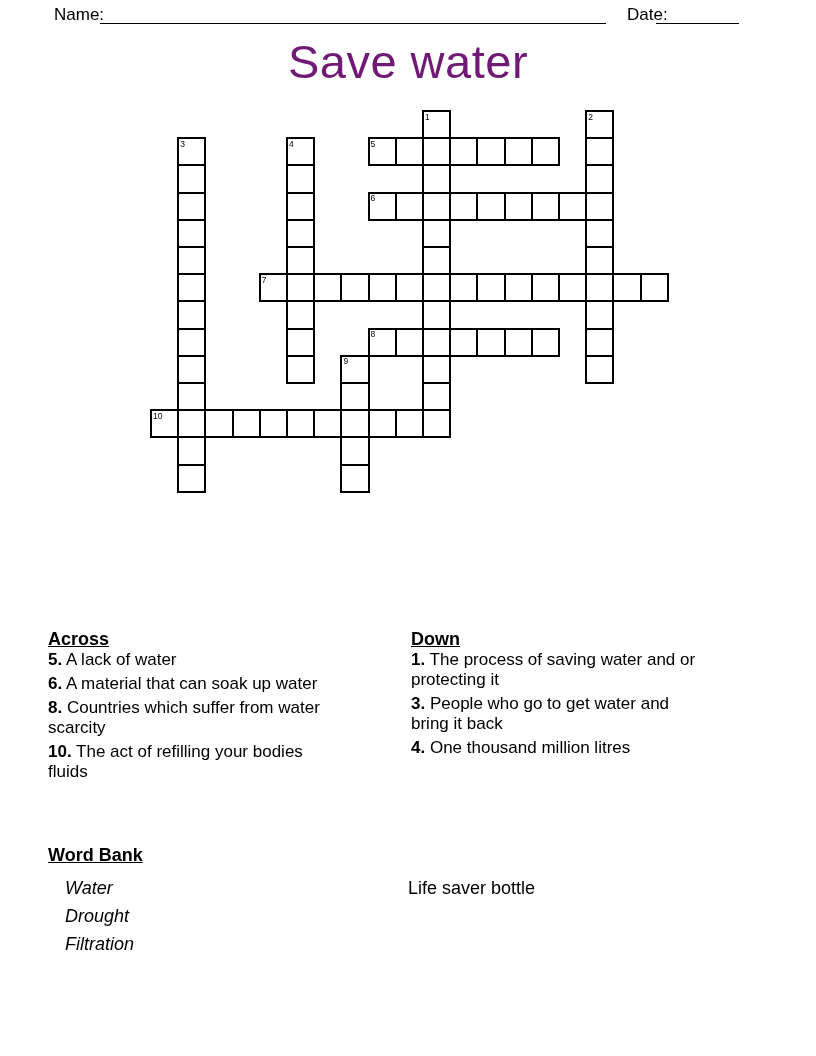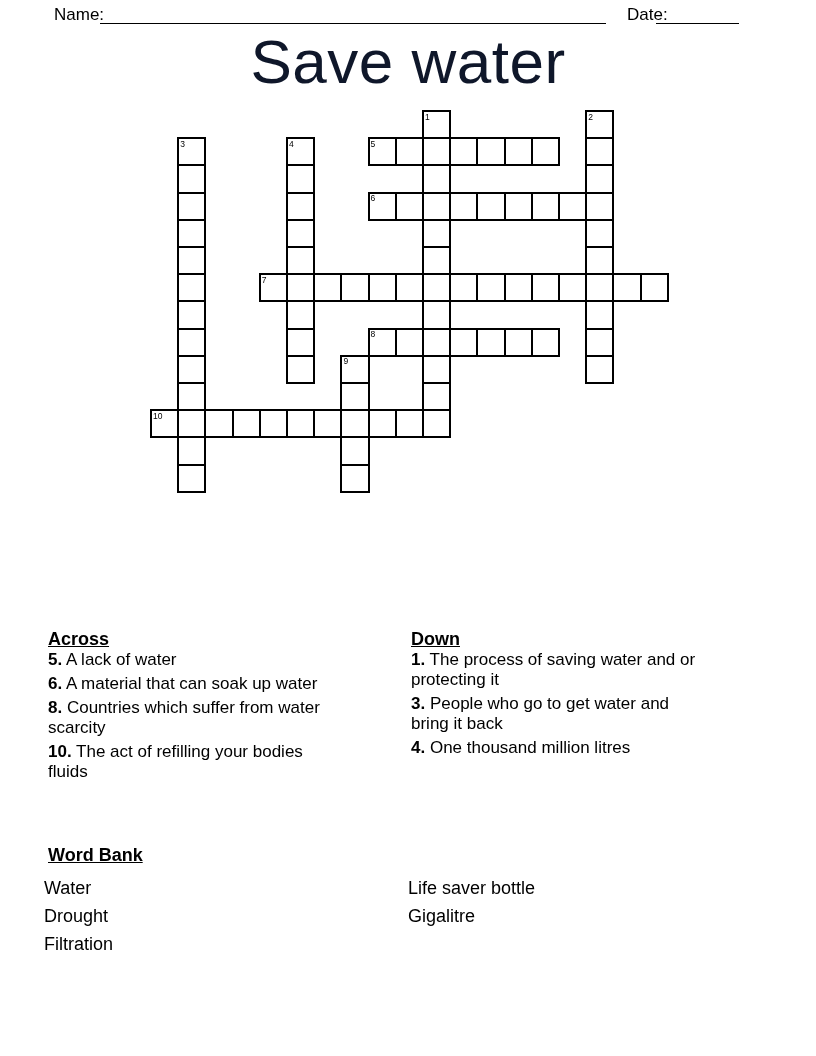--- a/index.html
+++ b/index.html
@@ -19,24 +19,24 @@
   .date-label { left: 627px; }
   .blank-line { position: absolute; top: 8px; height: 15px; border-bottom: 1.6px solid #000; }
   .name-line { left: 100px; width: 506px; }
   .date-line { left: 656px; width: 83px; }
 
   
   .title {
     position: absolute;
     top: 36px; left: 0; width: 100%;
     text-align: center;
-    font-size: 62px;
+    font-size: 47px;
     line-height: 52px;
     letter-spacing: 0.5px;
-    color: #0f172a;
+    color: #701a75;
   }
 
   
   .grid { position: absolute; left: 0; top: 0; }
   .cell {
     position: absolute;
     width: 29.2px; height: 29.2px;
     box-sizing: border-box;
     border: 2px solid #000;
     background: #fff;
@@ -66,21 +66,21 @@
   
   .wb-heading {
     position: absolute;
     left: 48px; top: 845px;
     font-size: 18px;
     font-weight: bold;
     text-decoration: underline;
     line-height: 21px;
   }
   .wb-col { position: absolute; top: 874px; }
-  .wb-col-0 { left: 44px; }
+  .wb-col-0 { left: 65px; font-style: italic; }
   .wb-col-1 { left: 228px; }
   .wb-col-2 { left: 408px; }
   .wb-col-3 { left: 588px; }
   .wb-item { font-size: 18px; line-height: 28px; }
 </style>
 </head>
 <body>
 
 <div class="page">
 
@@ -212,16 +212,15 @@
   </div>
 
   <div class="wb-heading">Word Bank</div>
   <div class="wb-col wb-col-0">
     <div class="wb-item">Water</div>
     <div class="wb-item">Drought</div>
     <div class="wb-item">Filtration</div>
   </div>
   <div class="wb-col wb-col-2">
     <div class="wb-item">Life saver bottle</div>
-    <div class="wb-item">Gigalitre</div>
   </div>
 
 </div>
 
 </body></html>

